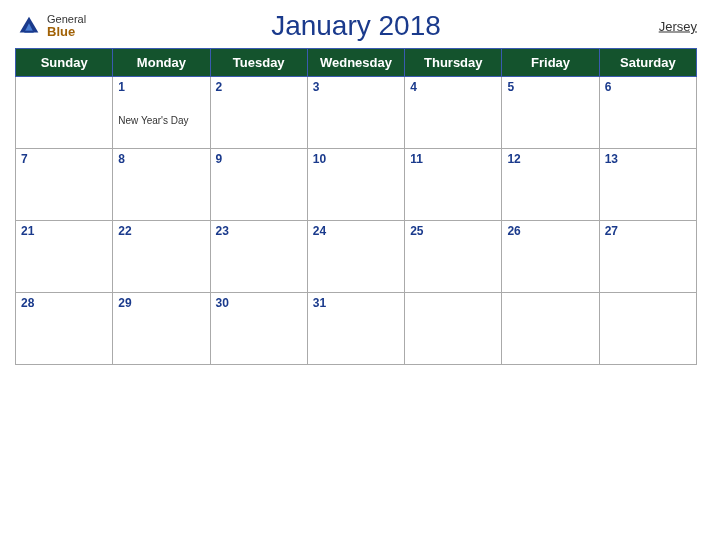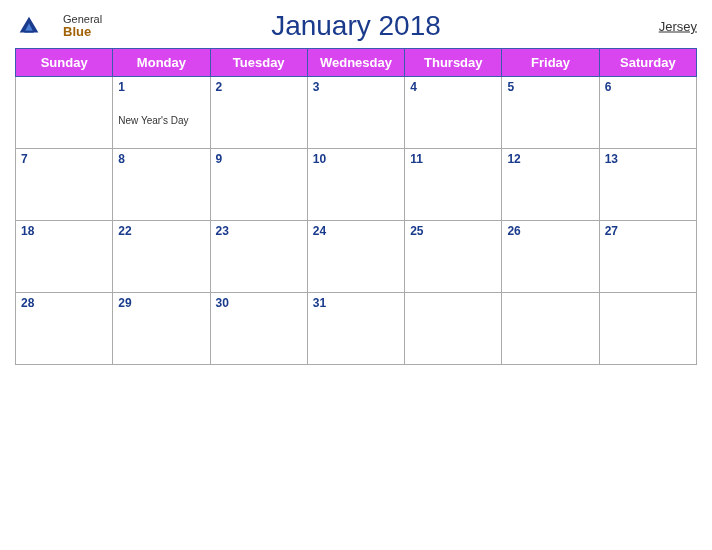--- a/index.html
+++ b/index.html
@@ -21,21 +21,21 @@
       justify-content: center;
       position: relative;
       margin-bottom: 6px;
     }
 
     .logo {
       position: absolute;
       left: 0;
       display: flex;
       align-items: center;
-      gap: 20px;
+      gap: 4px;
     }
 
     .logo-text {
       display: flex;
       flex-direction: column;
       line-height: 1.1;
     }
 
     .logo-general {
       font-size: 11px;
@@ -71,21 +71,21 @@
       text-decoration: underline;
     }
 
     .calendar {
       width: 100%;
       border-collapse: collapse;
       border: 1px solid #aaa;
     }
 
     .calendar thead tr th {
-      background-color: #d946ef;
+      background-color: #14532d;
       color: #fff;
       text-align: center;
       font-size: 13px;
       font-weight: bold;
       padding: 6px 2px;
       border: 1px solid #3a5ab0;
     }
 
     .calendar tbody tr td {
       border: 1px solid #aaa;
@@ -188,21 +188,21 @@
         </td>
         <td>
           <span class="day-number">12</span>
         </td>
         <td>
           <span class="day-number">13</span>
         </td>
       </tr>
       <tr>
         <td>
-          <span class="day-number">18</span>
+          <span class="day-number">21</span>
         </td>
         <td>
           <span class="day-number">22</span>
         </td>
         <td>
           <span class="day-number">23</span>
         </td>
         <td>
           <span class="day-number">24</span>
         </td>

